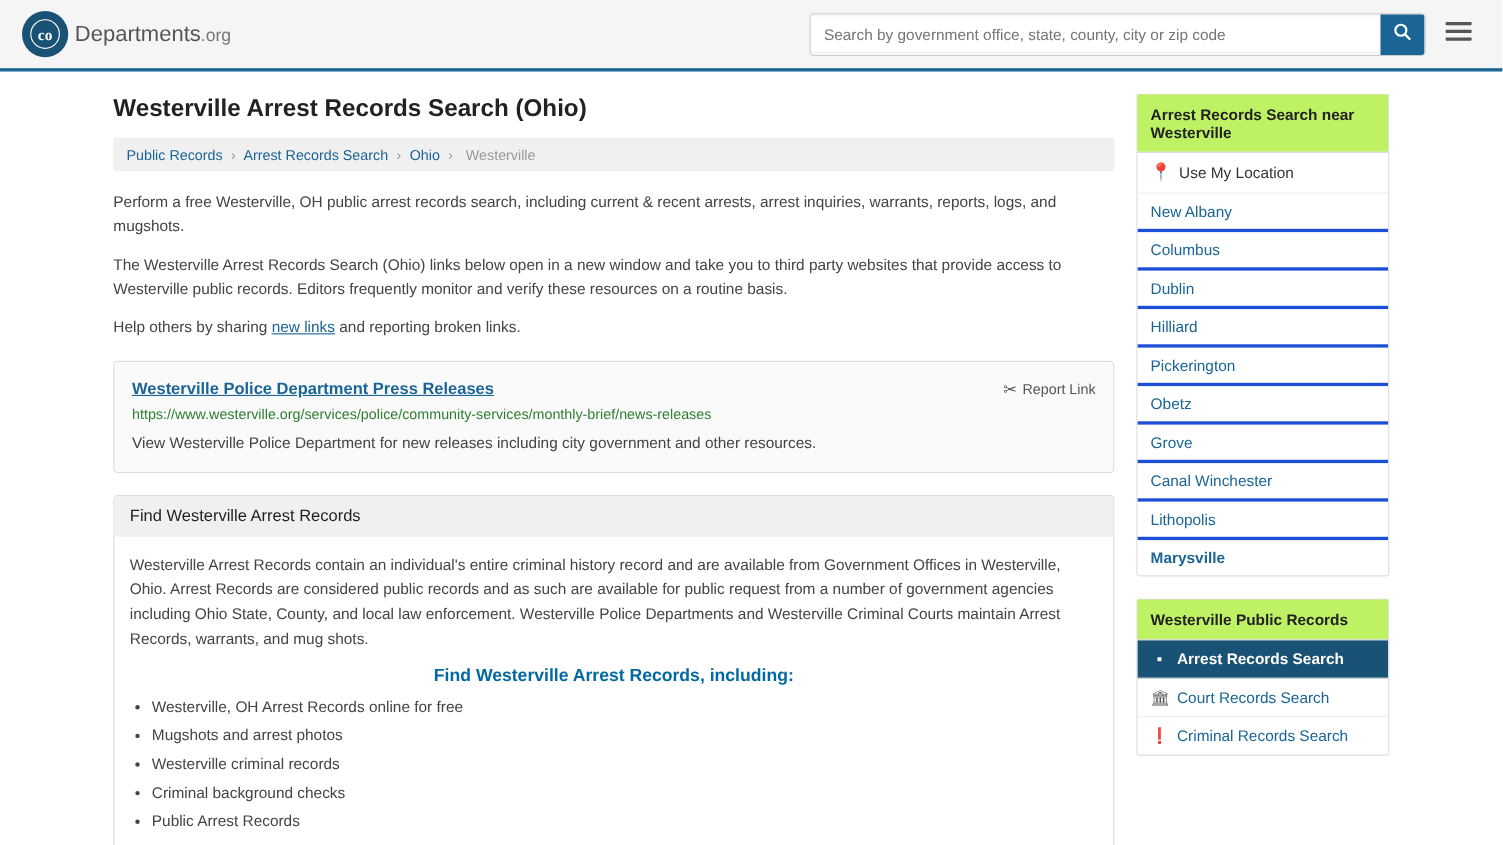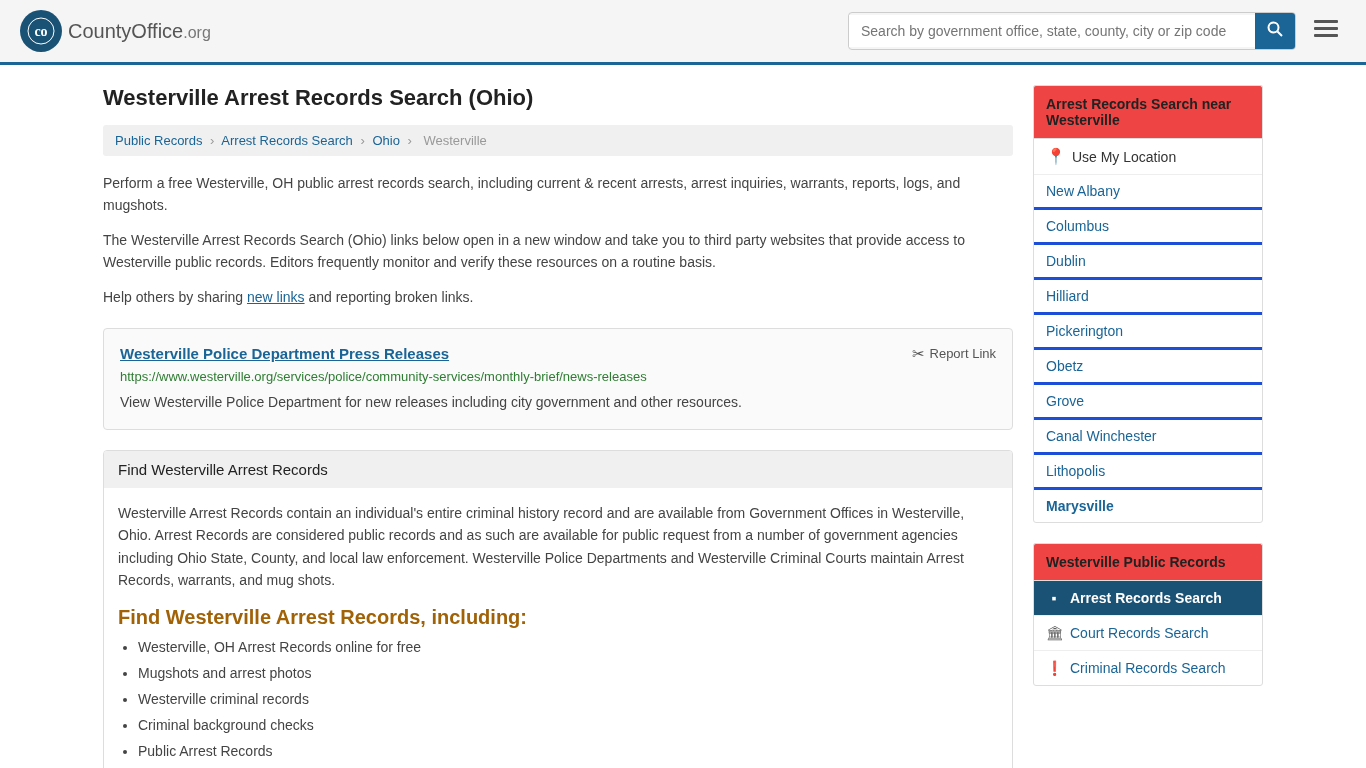--- a/index.html
+++ b/index.html
@@ -44,21 +44,21 @@
       display: flex;
       align-items: center;
       gap: 10px;
     }
     .search-bar {
       display: flex;
       align-items: center;
       border: 1px solid #ccc;
       border-radius: 4px;
       overflow: hidden;
-      width: 448px;
+      width: 560px;
     }
     .search-bar input {
       border: none;
       outline: none;
       padding: 8px 12px;
       font-size: 14px;
       width: 100%;
       color: #999;
     }
     .search-btn {
@@ -189,40 +189,41 @@
     }
     .find-records-body {
       padding: 14px;
     }
     .find-records-body p {
       line-height: 1.6;
       color: #444;
       margin-bottom: 14px;
     }
     .find-records-body h4 {
-      font-size: 20px;
-      font-weight: bold;
-      color: #a16207;
+      font-size: 16px;
+      font-weight: bold;
+      color: #0369a1;
       margin-bottom: 8px;
+      text-align: center;
     }
     .find-records-body ul {
       padding-left: 20px;
     }
     .find-records-body ul li {
       margin-bottom: 5px;
       color: #444;
       line-height: 1.5;
     }
 
     
     .sidebar-section {
       margin-bottom: 20px;
     }
     .sidebar-title {
-      background: #ef4444;
+      background: #bef264;
       padding: 10px 12px;
       font-size: 14px;
       font-weight: bold;
       color: #222;
       border-radius: 3px 3px 0 0;
       border: 1px solid #ddd;
       border-bottom: none;
     }
     .sidebar-list {
       border: 1px solid #ddd;
@@ -297,21 +298,21 @@
 
 <div class="header">
   <div class="logo-area">
     <div class="logo-circle">
       <svg width="28" height="28" viewBox="0 0 28 28" fill="none">
         <circle cx="14" cy="14" r="13" fill="#1a5276" stroke="#fff" stroke-width="1"></circle>
         <text x="14" y="19" text-anchor="middle" fill="white" font-size="14" font-family="serif" font-weight="bold">co</text>
       </svg>
     </div>
     <div class="logo-text">
-      <span>CountyOffice</span><span style="color:#777;font-weight:normal;font-size:16px;">.org</span>
+      <span>Departments</span><span style="color:#777;font-weight:normal;font-size:16px;">.org</span>
     </div>
   </div>
   <div class="header-right">
     <div class="search-bar">
       <input type="text" placeholder="Search by government office, state, county, city or zip code" style="">
       <button class="search-btn">
         <svg width="16" height="16" viewBox="0 0 16 16" fill="white">
           <circle cx="6.5" cy="6.5" r="5" stroke="white" stroke-width="2" fill="none"></circle>
           <line x1="10.5" y1="10.5" x2="15" y2="15" stroke="white" stroke-width="2"></line>
         </svg>

